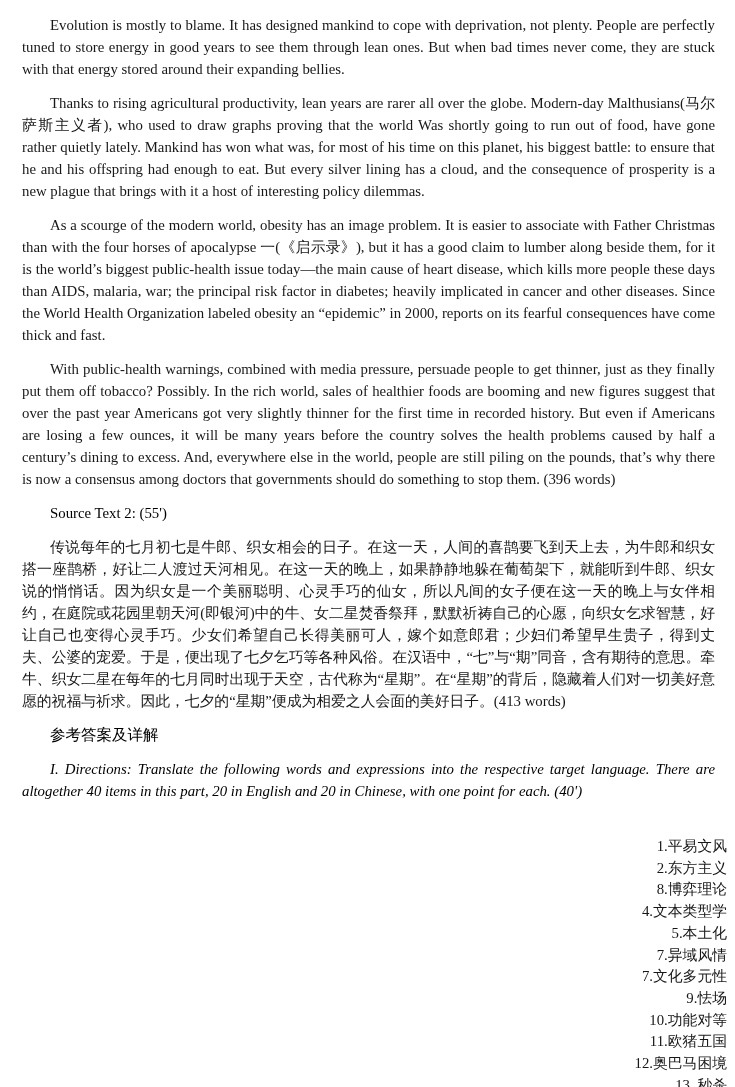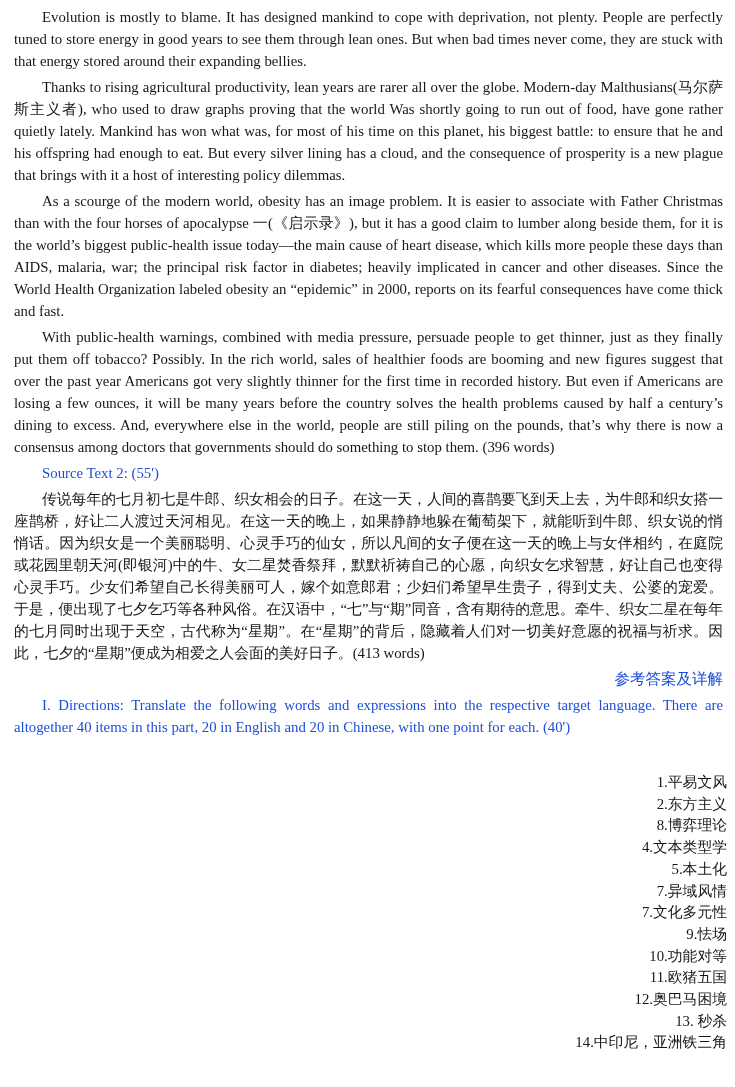--- a/index.html
+++ b/index.html
@@ -14,38 +14,39 @@
     font-family: "Liberation Serif", "DejaVu Serif", serif;
     color: #171717;
   }
   .doc {
     padding: 2px 8px 0 10px;
     font-size: 14.8px;
     line-height: 22px;
     text-align: justify;
   }
   .doc p {
-    margin: 4px;
+    margin: 12px;
     text-indent: 28px;
   }
   .blue {
-    color: #1d4ed8;
+    color: #000000;
   }
   .st2-heading {
     margin-top: 17px;
     text-indent: 28px;
   }
   .answers-heading {
     margin-top: 18px;
-    text-align: right;
+    text-align: left;
     text-indent: 0;
     font-size: 15.5px;
   }
   .directions {
     margin-top: 22px;
+    font-style: italic;
   }
   .items {
     text-align: right;
     margin-top: 34px;
   }
   .items .item {
     line-height: 21.7px;
     text-indent: 28px;
   }
 </style>

